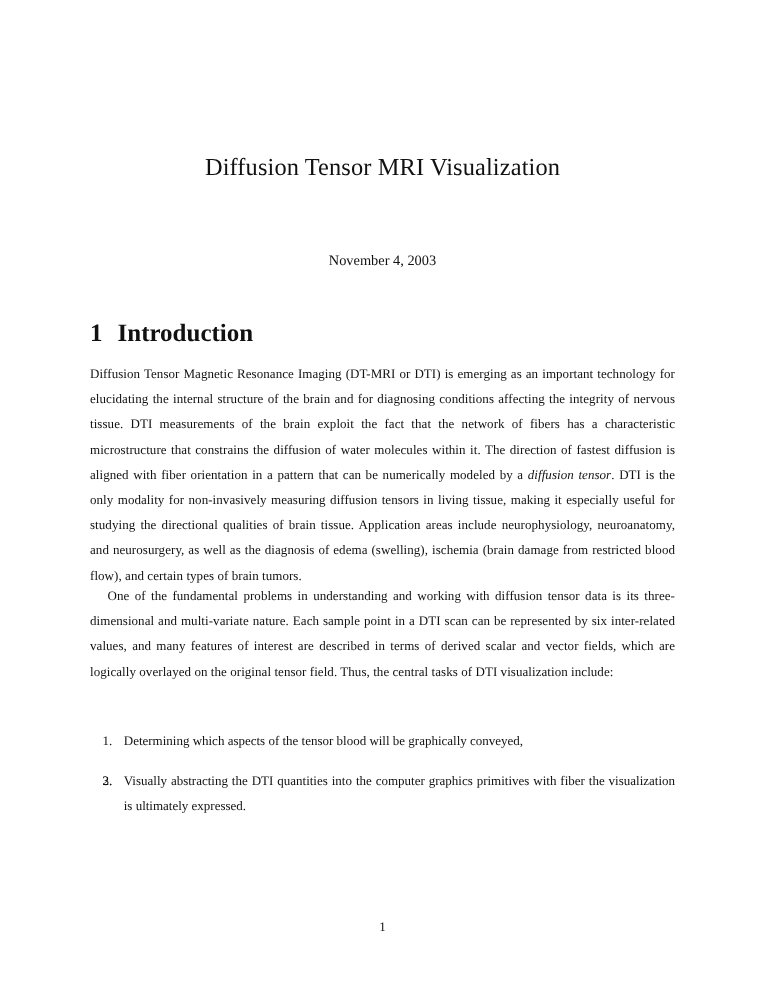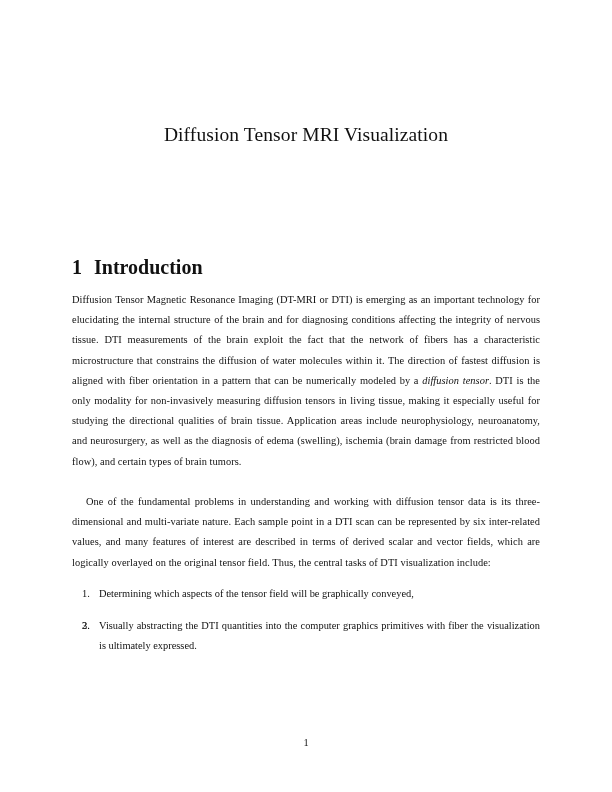--- a/index.html
+++ b/index.html
@@ -53,21 +53,21 @@
       position: absolute;
       left: 72px;
       width: 468px;
       font-family: Liberation Serif, serif;
       font-size: 10.4px;
       line-height: 20.2px;
       text-align: justify;
       letter-spacing: 0.05px;
     }
     .p1 { top: 290px; }
-    .p2 { top: 492px; text-indent: 14px; }
+    .p2 { top: 468px; text-indent: 14px; }
     .list {
       position: absolute;
       left: 72px;
       width: 468px;
       top: 584px;
       margin: 0;
       padding: 0;
       list-style: none;
       font-family: "Liberation Serif", serif;
       font-size: 10.4px;
@@ -94,33 +94,34 @@
     }
     em { font-style: italic; }
   </style>
 </head>
 <body>
 
 <div class="page">
 
   <div class="title">Diffusion Tensor MRI Visualization</div>
 
+  <div class="date">November 4, 2003</div>
 
   <div class="section-heading">
     <span class="num">1</span><span>Introduction</span>
   </div>
 
   <div class="body-text p1"><span>Diffusion Tensor Magnetic Resonance Imaging (DT-MRI or DTI) is emerging as an important technology for elucidating the internal structure of the brain and for diagnosing conditions affecting the integrity of nervous tissue. DTI measurements of the brain exploit the fact that the network of fibers has a characteristic microstructure that constrains the diffusion of water molecules within it. The direction of fastest diffusion is aligned with fiber orientation in a pattern that can be numerically modeled by a </span><em>diffusion tensor</em><span>. DTI is the only modality for non-invasively measuring diffusion tensors in living tissue, making it especially useful for studying the directional qualities of brain tissue. Application areas include neurophysiology, neuroanatomy, and neurosurgery, as well as the diagnosis of edema (swelling), ischemia (brain damage from restricted blood flow), and certain types of brain tumors.</span></div>
 
   <div class="body-text p2">One of the fundamental problems in understanding and working with diffusion tensor data is its three-dimensional and multi-variate nature. Each sample point in a DTI scan can be represented by six inter-related values, and many features of interest are described in terms of derived scalar and vector fields, which are logically overlayed on the original tensor field. Thus, the central tasks of DTI visualization include:</div>
 
   <ol class="list">
     <li>
       <span class="marker">1.</span>
-      <span>Determining which aspects of the tensor field will be graphically conveyed,</span>
+      <span>Determining which aspects of the tensor blood will be graphically conveyed,</span>
     </li>
     <li>
       <span class="marker">2.</span>
     </li>
     <li>
       <span class="marker">3.</span>
       <span>Visually abstracting the DTI quantities into the computer graphics primitives with fiber the visualization is ultimately expressed.</span>
     </li>
   </ol>
 

